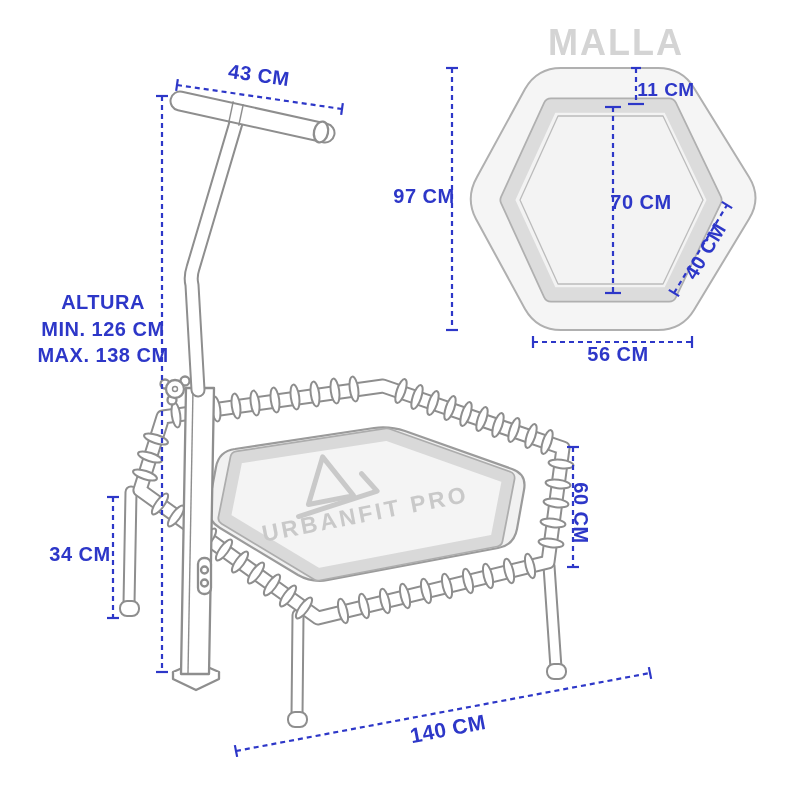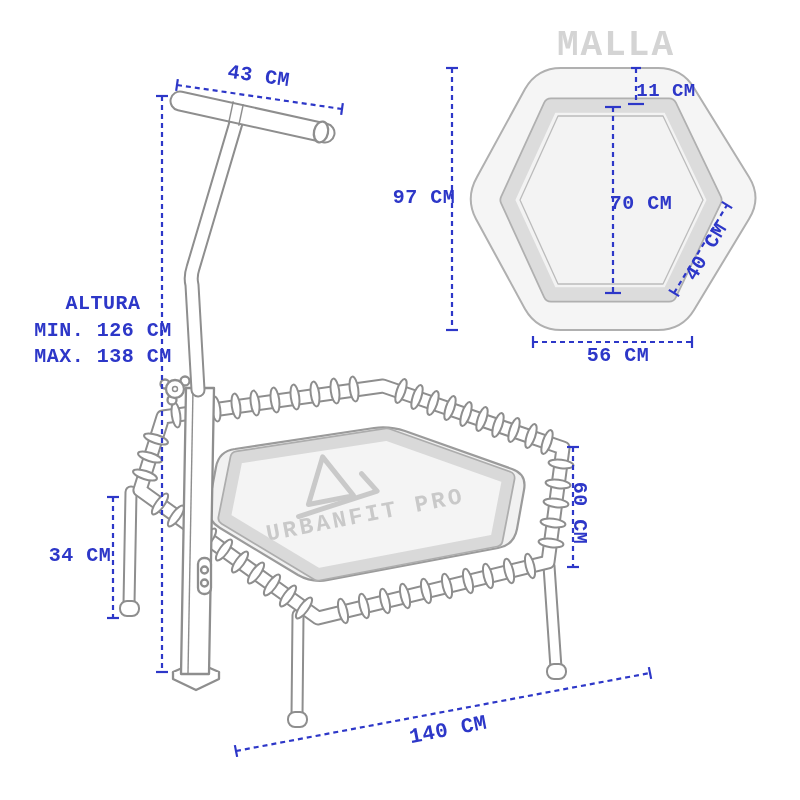--- a/index.html
+++ b/index.html
@@ -1,17 +1,17 @@
 <!DOCTYPE html>
 <html><head>
 <meta charset="utf-8">
 <style>
   html,body{margin:0;padding:0;background:#ffffff;}
   .stage{position:relative;width:800px;height:792px;background:#fff;overflow:hidden;
-         font-family:Liberation Mono, monospace;}
+         font-family:Liberation Sans, sans-serif;}
   svg{display:block}
   
   .tube-out{fill:none;stroke:#8e8e8e;stroke-width:15;stroke-linejoin:round;stroke-linecap:round;}
   .tube-in{fill:none;stroke:#ffffff;stroke-width:11;stroke-linejoin:round;stroke-linecap:round;}
   .leg-out{fill:none;stroke:#8e8e8e;stroke-width:13;stroke-linecap:round;}
   .leg-in{fill:none;stroke:#ffffff;stroke-width:9;stroke-linecap:round;}
   .foot{fill:#ffffff;stroke:#8e8e8e;stroke-width:2;}
   .mat{fill:#f1f1f1;stroke:#9b9b9b;stroke-width:2.2;stroke-linejoin:round;}
   .band1{fill:none;stroke:#adadad;stroke-width:15;stroke-linejoin:round;}
   .band2{fill:#f4f4f4;stroke:#d9d9d9;stroke-width:11.5;stroke-linejoin:round;}

